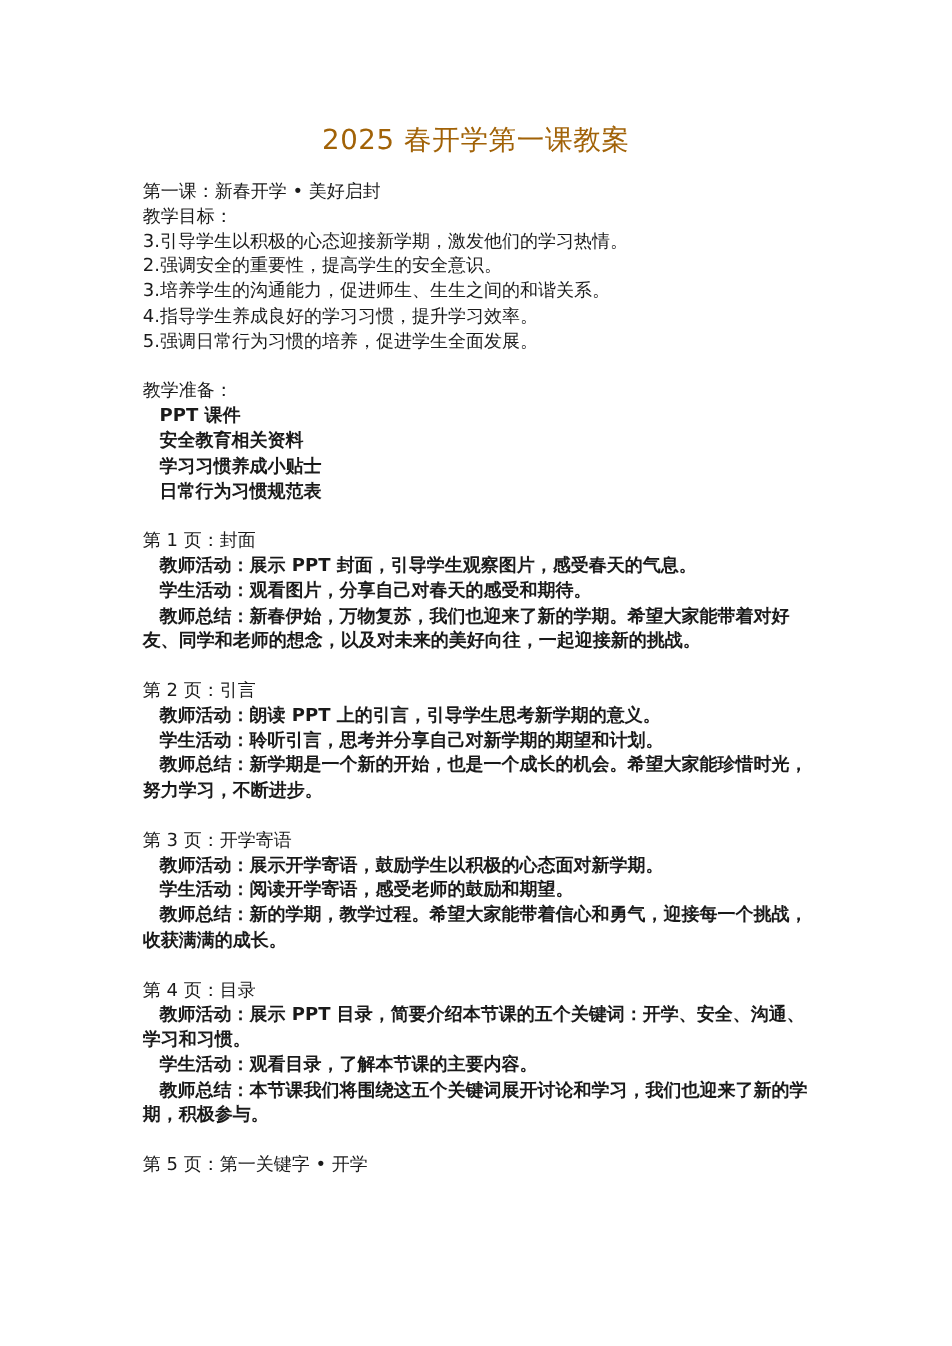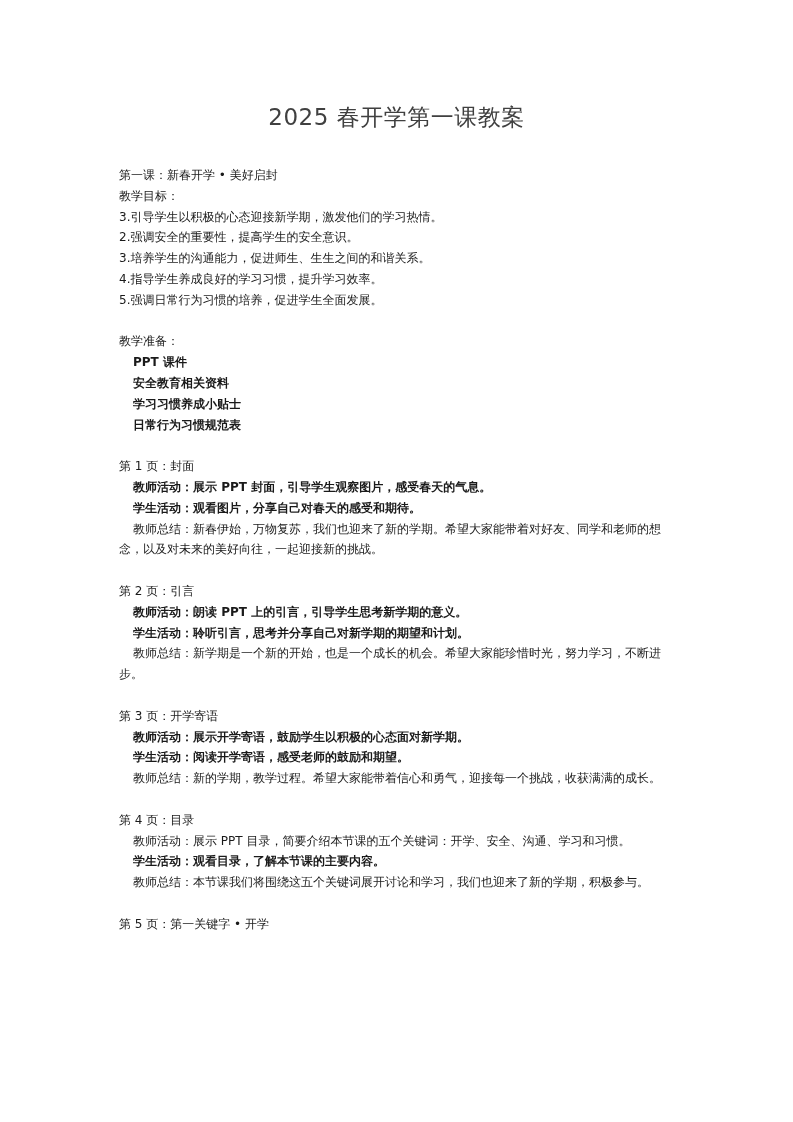--- a/index.html
+++ b/index.html
@@ -1,25 +1,25 @@
 <!DOCTYPE html>
 <html><head>
 <meta charset="utf-8">
 <style>
   html, body { margin: 0; padding: 0; background: #ffffff; }
   body { width: 793px; height: 1122px; position: relative; overflow: hidden;
          font-family: "DejaVu Sans", "Liberation Sans", sans-serif; color: #1a1a1a; }
   .title { position: absolute; left: 0; width: 793px; top: 100px; text-align: center;
-           font-size: 23px; line-height: 34px; color: #404040; letter-spacing: 0.5px; }
-  .body { position: absolute; top: 165px; left: 119px; width: 560px;
-          font-size: 12px; line-height: 20.8px; }
+           font-size: 23px; line-height: 34px; color: #a16207; letter-spacing: 0.5px; }
+  .body { position: absolute; top: 149px; left: 119px; width: 560px;
+          font-size: 15px; line-height: 20.8px; }
   .line { white-space: nowrap; height: 20.8px; }
   .wrap { white-space: normal; }
   .indent { padding-left: 14px; font-weight: bold; }
-  .para-indent { text-indent: 14px; }
+  .para-indent { text-indent: 14px; font-weight: bold; }
   .blank { height: 20.8px; }
 </style>
 </head>
 <body>
 
 <div class="title">2025 春开学第一课教案</div>
 
 <div class="body">
   <div class="line">第一课：新春开学 • 美好启封</div>
 

